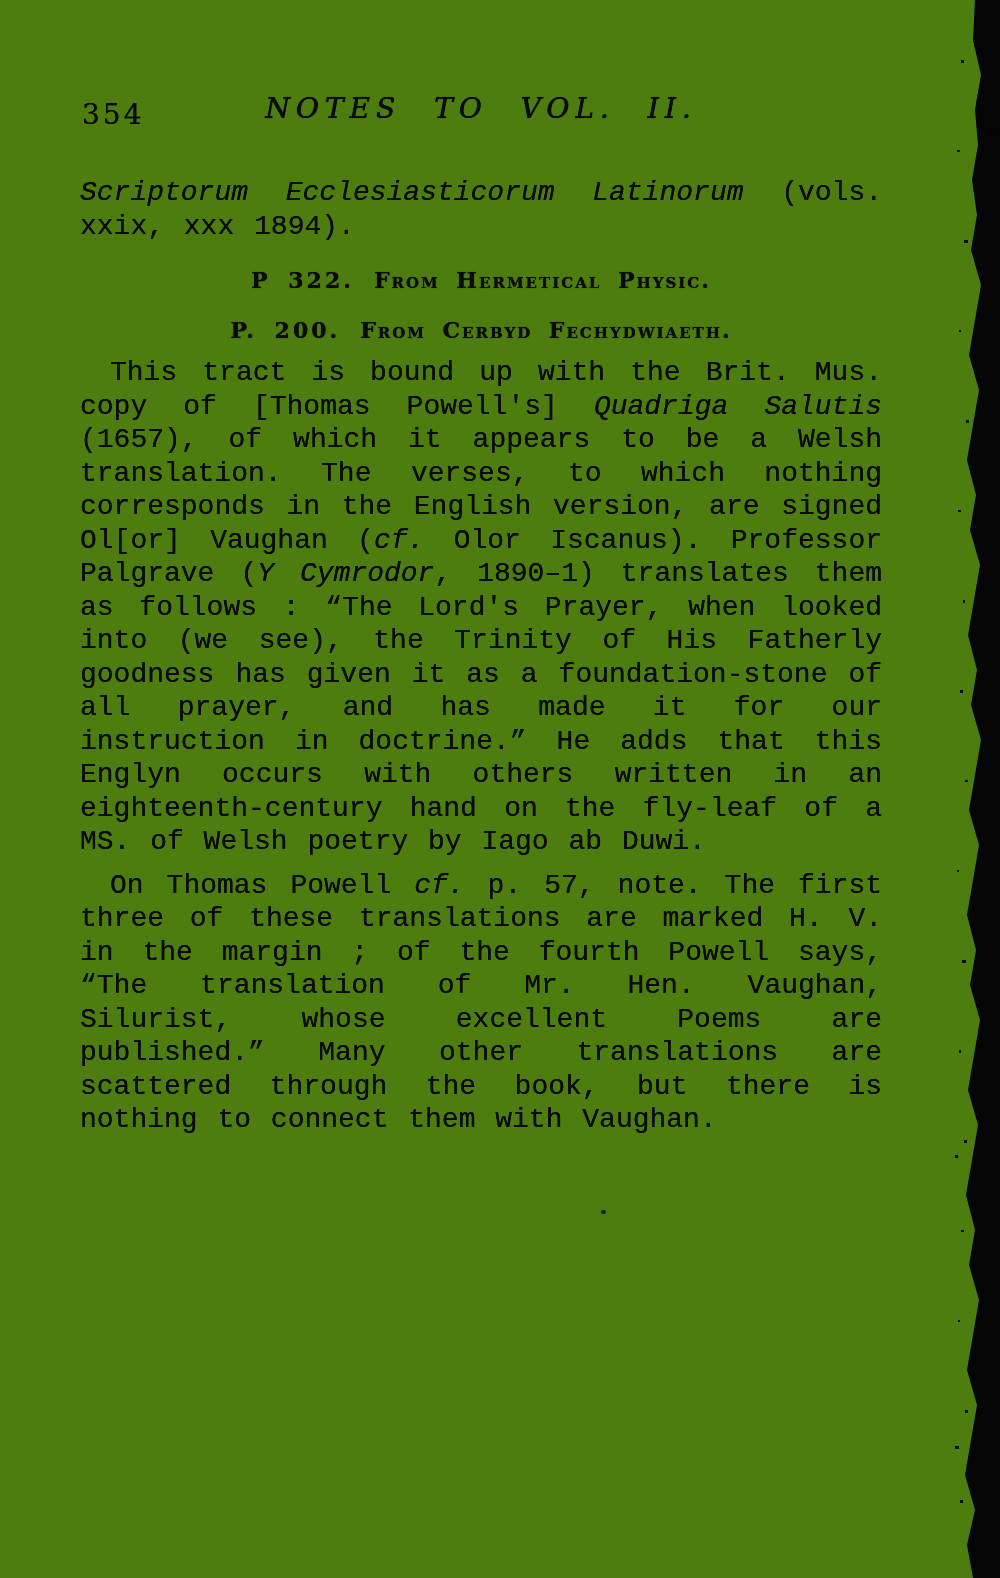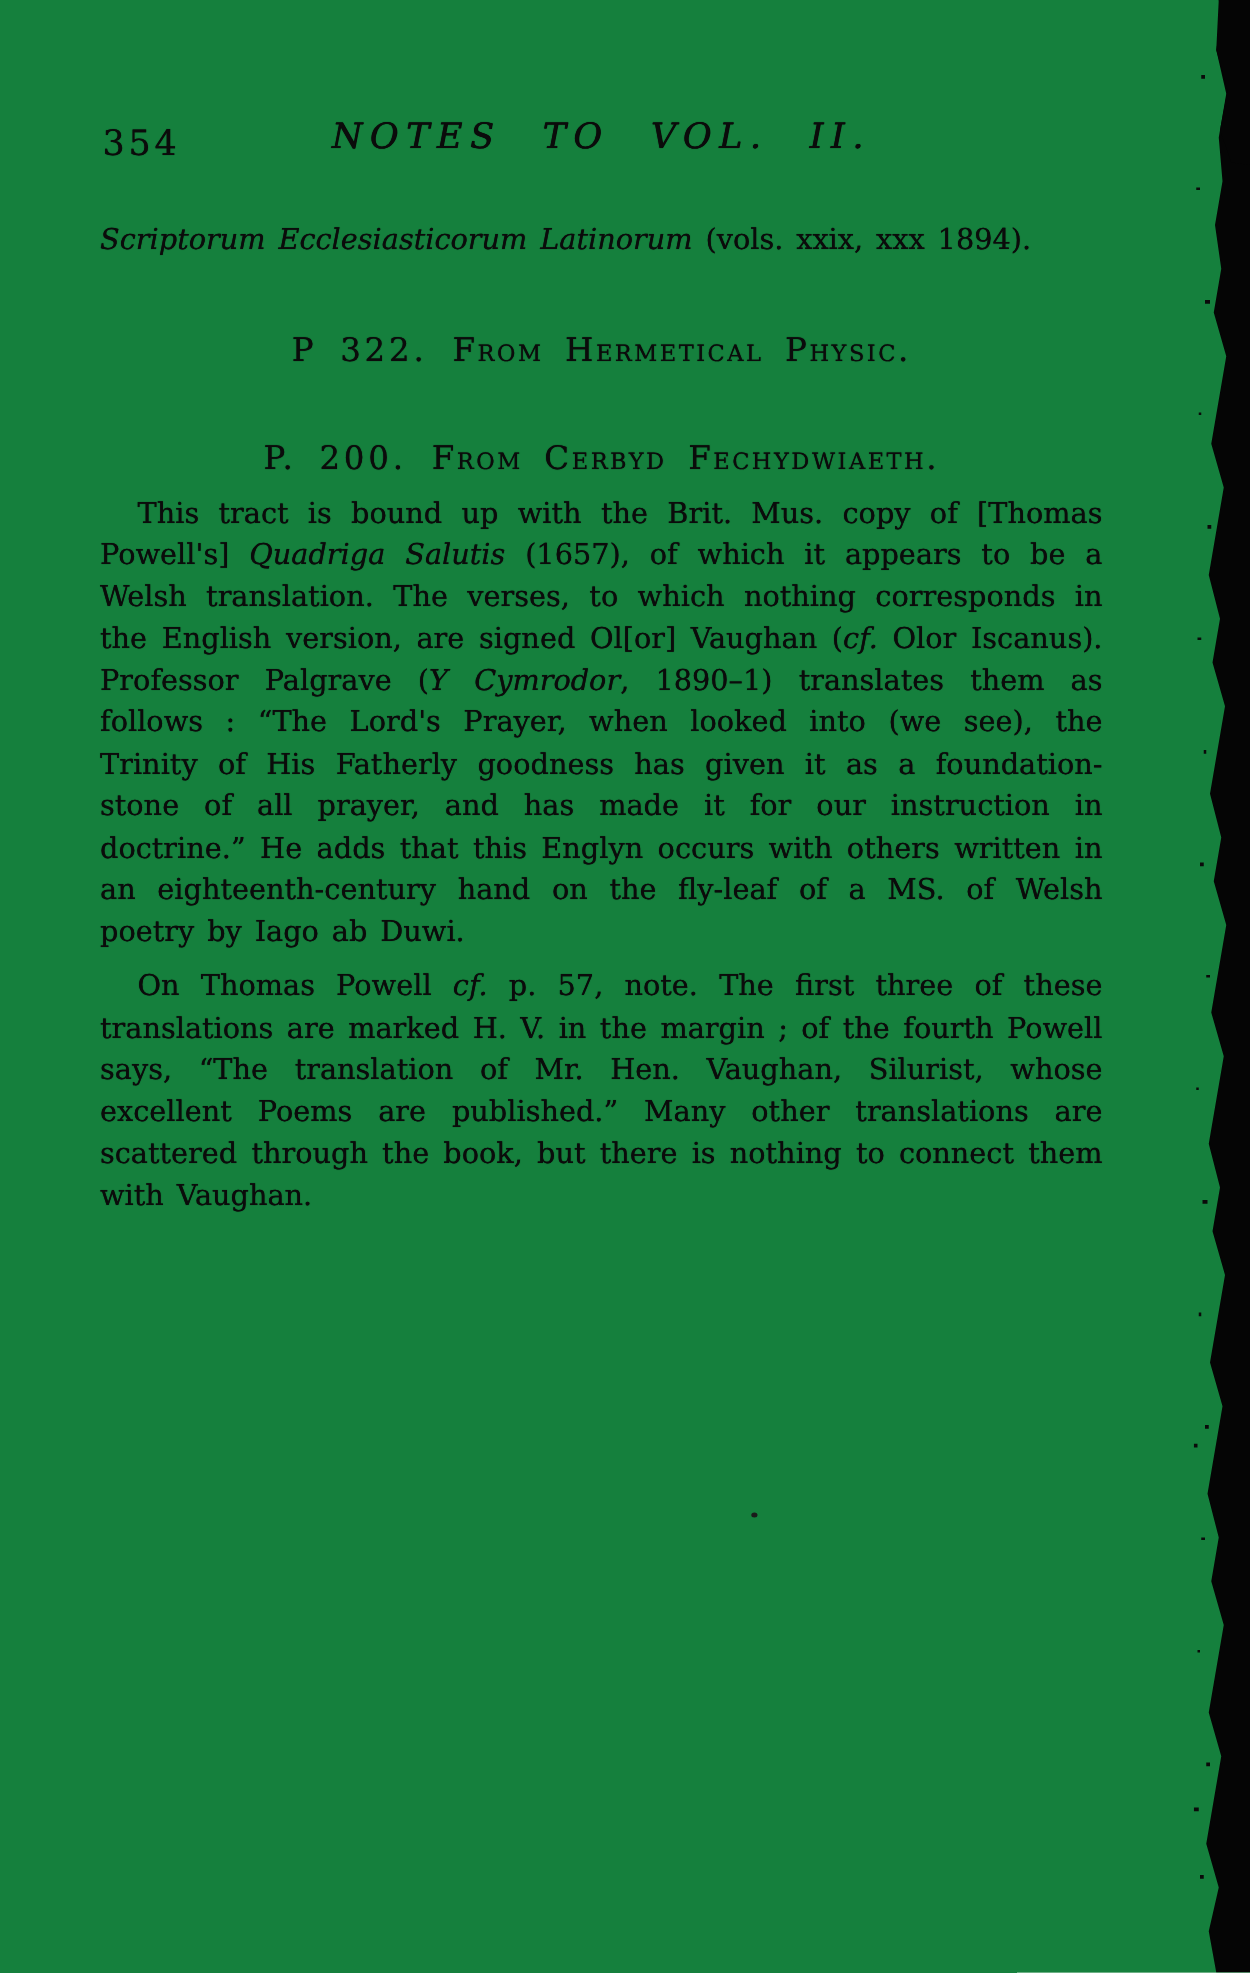--- a/index.html
+++ b/index.html
@@ -11,21 +11,21 @@
     width: 1000px;
     height: 1578px;
     position: relative;
     overflow: hidden;
     font-family: "DejaVu Serif", "Liberation Serif", serif;
     color: #0b0b0b;
   }
   .scan-page {
     position: absolute;
     inset: 0;
-    background: #15803d;
+    background: #4d7c0f;
   }
   .content {
     position: absolute;
     left: 80px;
     top: 0;
     width: 802px;
   }
   
   .running-head {
     position: relative;
@@ -44,36 +44,37 @@
     text-align: center;
     font-style: italic;
     font-size: 28px;
     letter-spacing: 6px;
     word-spacing: 18px;
     text-shadow: 0 0 0.7px currentColor, 0.4px 0 0 currentColor;
     white-space: nowrap;
   }
   
   .para {
-    font-size: 23px;
+    font-size: 28px;
     line-height: 33.5px;
     text-align: justify;
     margin: 0;
     text-shadow: 0 0 0.6px currentColor;
     word-spacing: 3px;
+    font-family: Liberation Mono, monospace;
   }
   .para.indent { text-indent: 30px; }
   .intro-para { margin-top: 38px; }
   .it { font-style: italic; }
   
   .sec-heading {
-    margin: 56px 0 13px 0;
+    margin: 24px 0 13px 0;
     text-align: center;
-    font-size: 26px;
-    font-weight: normal;
+    font-size: 22px;
+    font-weight: bold;
     font-variant: small-caps;
     letter-spacing: 2px;
     word-spacing: 7px;
     text-shadow: 0 0 0.7px currentColor;
     white-space: nowrap;
   }
   .sec-heading .prefix { margin-right: 20px; letter-spacing: 3px; }
   .sec-paragraph { margin-top: 10px; }
   
   .ink-speck {

